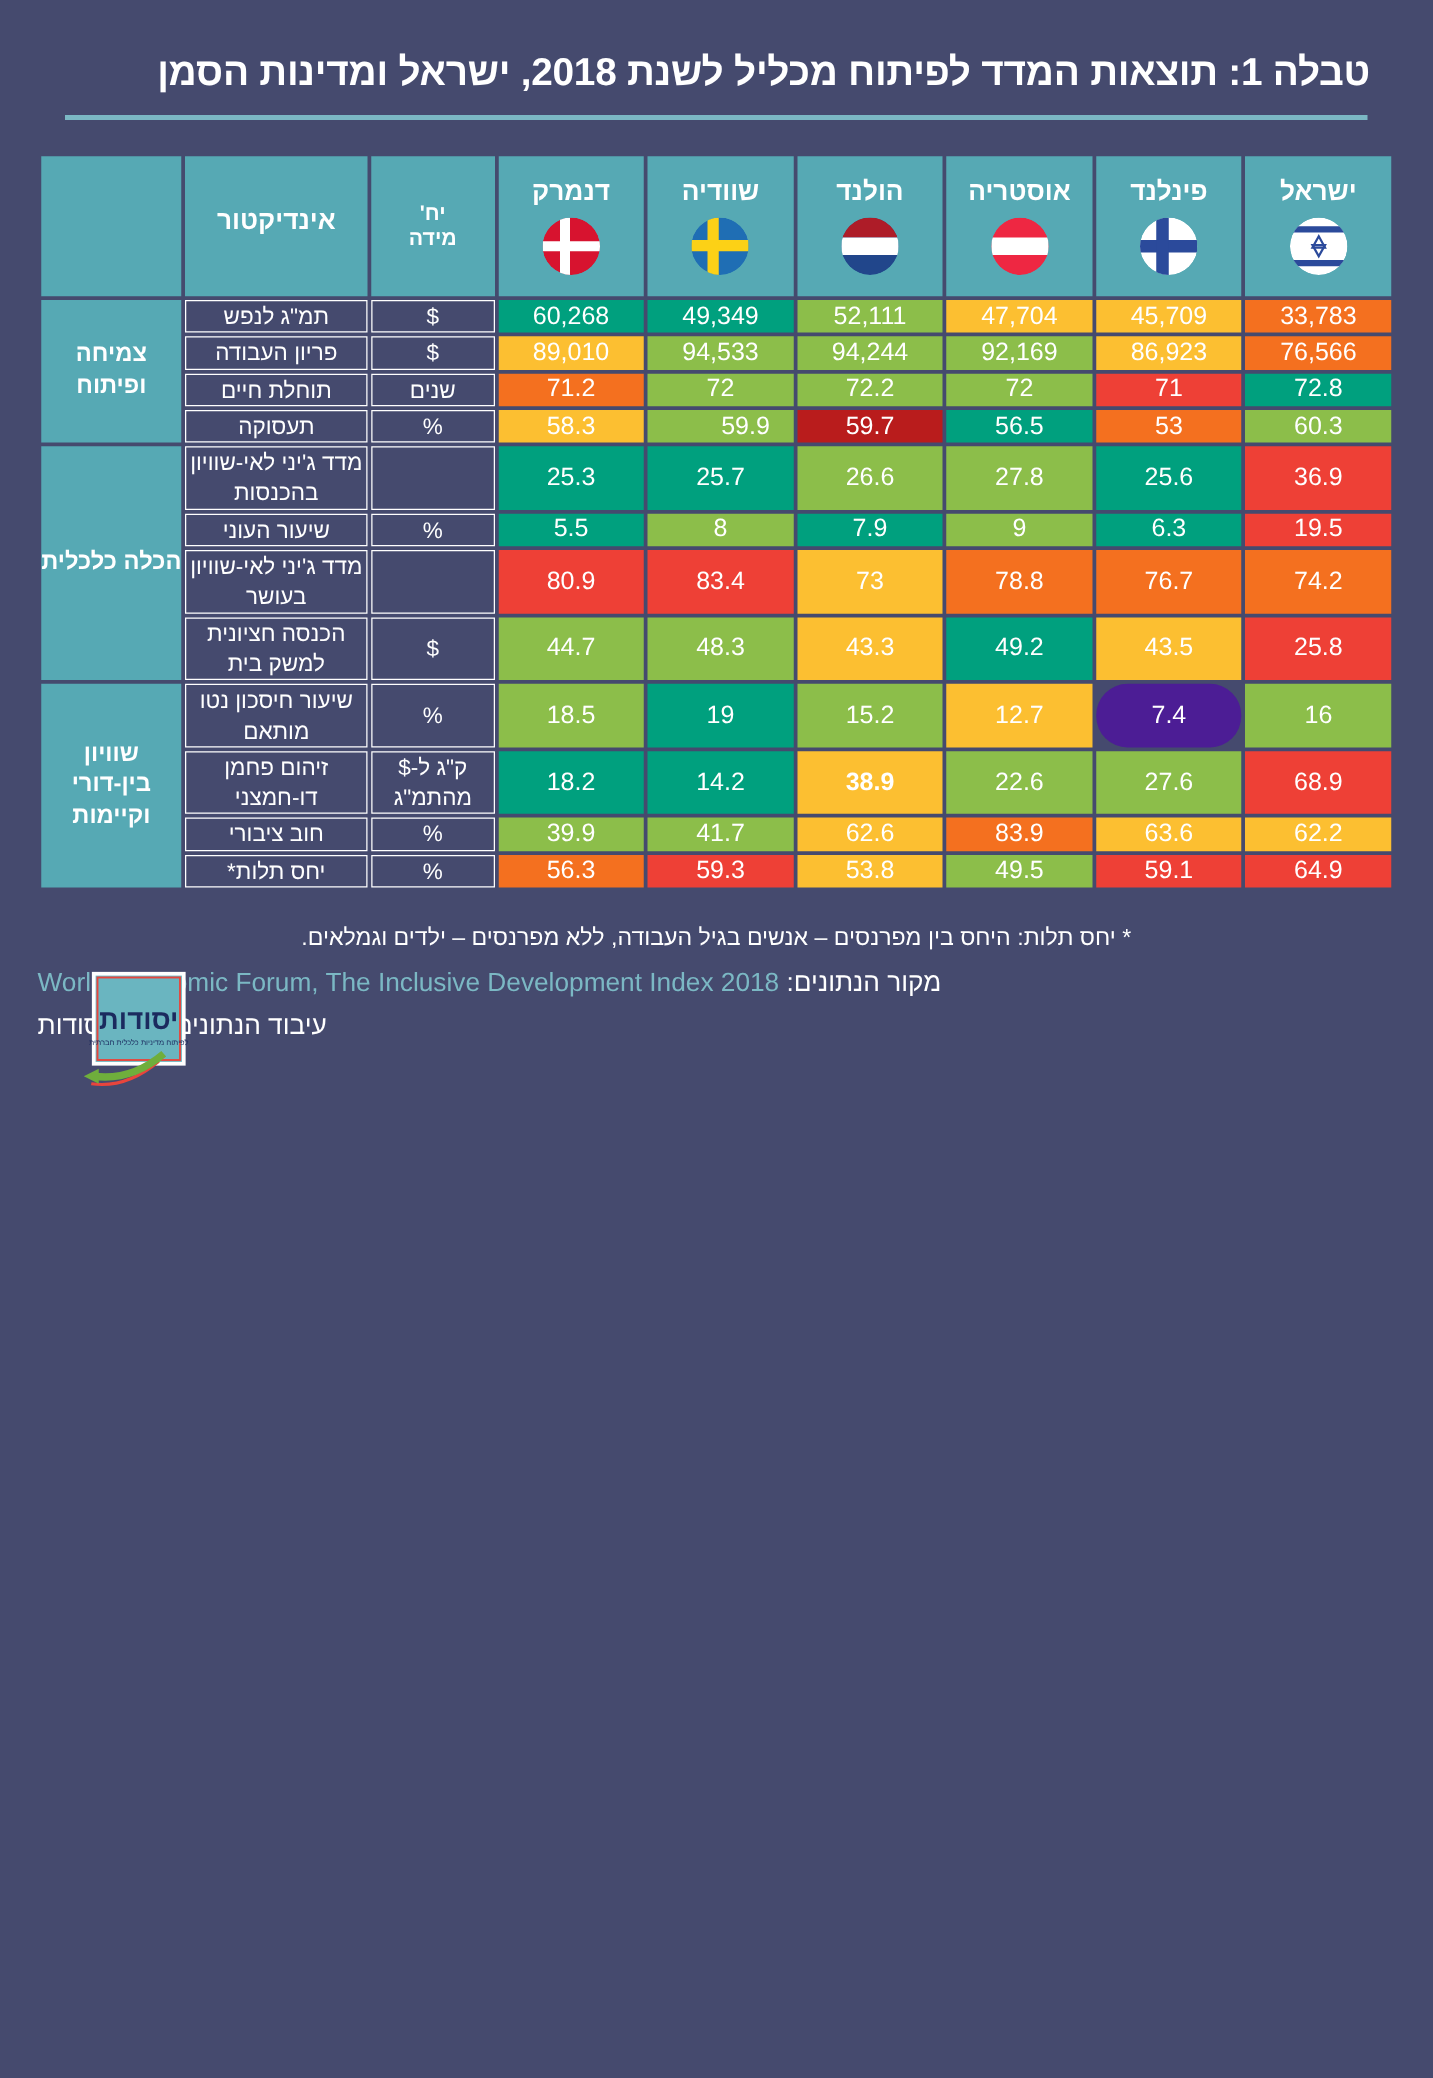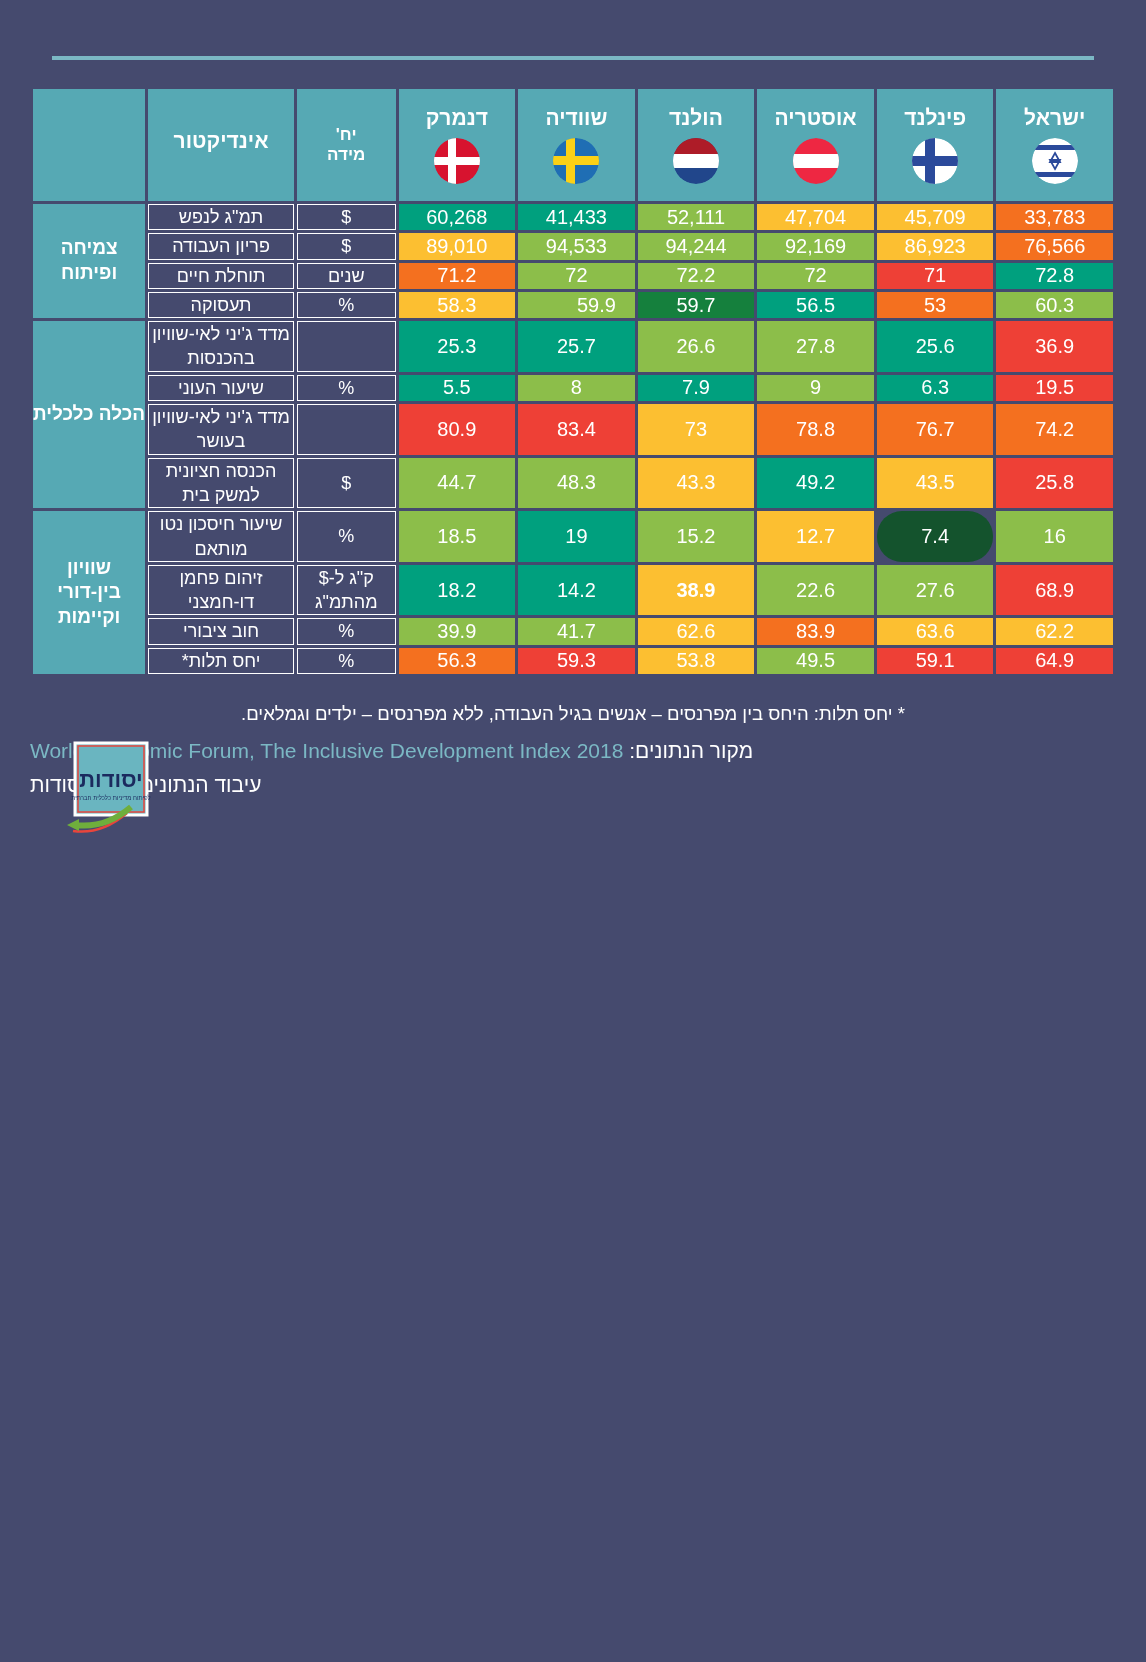--- a/index.html
+++ b/index.html
@@ -98,20 +98,21 @@
     position: absolute; left: 35px; top: 36px;
     width: 96px; height: 96px;
   }
 </style>
 </head>
 <body>
 
 <div class="page">
 
   <div class="title-wrap">
+    <div class="title">טבלה 1: תוצאות המדד לפיתוח מכליל לשנת 2018, ישראל ומדינות הסמן</div>
     <div class="title-rule"></div>
   </div>
 
   <table class="grid">
     <colgroup>
       <col class="num-col">
         <col class="num-col">
         <col class="num-col">
       <col class="num-col">
         <col class="num-col">
@@ -194,21 +195,21 @@
           </th>
           <th class="hdr blank"></th>
         </tr>
     </thead>
     <tbody id="table-body">
         <tr>
           <td class="val" style="background: rgb(244, 112, 31);">33,783</td>
           <td class="val" style="background: rgb(252, 191, 49);">45,709</td>
           <td class="val" style="background: rgb(252, 191, 49);">47,704</td>
           <td class="val" style="background: rgb(140, 190, 74);">52,111</td>
-          <td class="val" style="background: rgb(0, 160, 126);">41,433</td>
+          <td class="val" style="background: rgb(0, 160, 126);">49,349</td>
           <td class="val" style="background: rgb(0, 160, 126);">60,268</td>
           <td class="unit">$</td>
           <td class="ind">תמ"ג לנפש</td>
           <td class="cat" rowspan="4">צמיחה ופיתוח</td>
         </tr>
         <tr>
           <td class="val" style="background: rgb(244, 112, 31);">76,566</td>
           <td class="val" style="background: rgb(252, 191, 49);">86,923</td>
           <td class="val" style="background: rgb(140, 190, 74);">92,169</td>
           <td class="val" style="background: rgb(140, 190, 74);">94,244</td>
@@ -224,21 +225,21 @@
           <td class="val" style="background: rgb(140, 190, 74);">72.2</td>
           <td class="val" style="background: rgb(140, 190, 74);">72</td>
           <td class="val" style="background: rgb(244, 112, 31);">71.2</td>
           <td class="unit">שנים</td>
           <td class="ind">תוחלת חיים</td>
         </tr>
         <tr>
           <td class="val" style="background: rgb(140, 190, 74);">60.3</td>
           <td class="val" style="background: rgb(244, 112, 31);">53</td>
           <td class="val" style="background: rgb(0, 160, 126);">56.5</td>
-          <td class="val" style="background: #15803d;">59.7</td>
+          <td class="val" style="background: #b91c1c;">59.7</td>
           <td class="val" style="background: rgb(140, 190, 74); padding-left: 40px;">59.9</td>
           <td class="val" style="background: rgb(252, 191, 49);">58.3</td>
           <td class="unit">%</td>
           <td class="ind">תעסוקה</td>
         </tr>
         <tr>
           <td class="val" style="background: rgb(238, 64, 54);">36.9</td>
           <td class="val" style="background: rgb(0, 160, 126);">25.6</td>
           <td class="val" style="background: rgb(140, 190, 74);">27.8</td>
           <td class="val" style="background: rgb(140, 190, 74);">26.6</td>
@@ -273,21 +274,21 @@
           <td class="val" style="background: rgb(252, 191, 49);">43.5</td>
           <td class="val" style="background: rgb(0, 160, 126);">49.2</td>
           <td class="val" style="background: rgb(252, 191, 49);">43.3</td>
           <td class="val" style="background: rgb(140, 190, 74);">48.3</td>
           <td class="val" style="background: rgb(140, 190, 74);">44.7</td>
           <td class="unit">$</td>
           <td class="ind">הכנסה חציונית למשק בית</td>
         </tr>
         <tr>
           <td class="val" style="background: rgb(140, 190, 74);">16</td>
-          <td class="val" style="background: #14532d; border-radius: 25px;">7.4</td>
+          <td class="val" style="background: #4c1d95; border-radius: 25px;">7.4</td>
           <td class="val" style="background: rgb(252, 191, 49);">12.7</td>
           <td class="val" style="background: rgb(140, 190, 74);">15.2</td>
           <td class="val" style="background: rgb(0, 160, 126);">19</td>
           <td class="val" style="background: rgb(140, 190, 74);">18.5</td>
           <td class="unit">%</td>
           <td class="ind">שיעור חיסכון נטו מותאם</td>
           <td class="cat" rowspan="4">שוויון בין-דורי וקיימות</td>
         </tr>
         <tr>
           <td class="val" style="background: rgb(238, 64, 54);">68.9</td>

